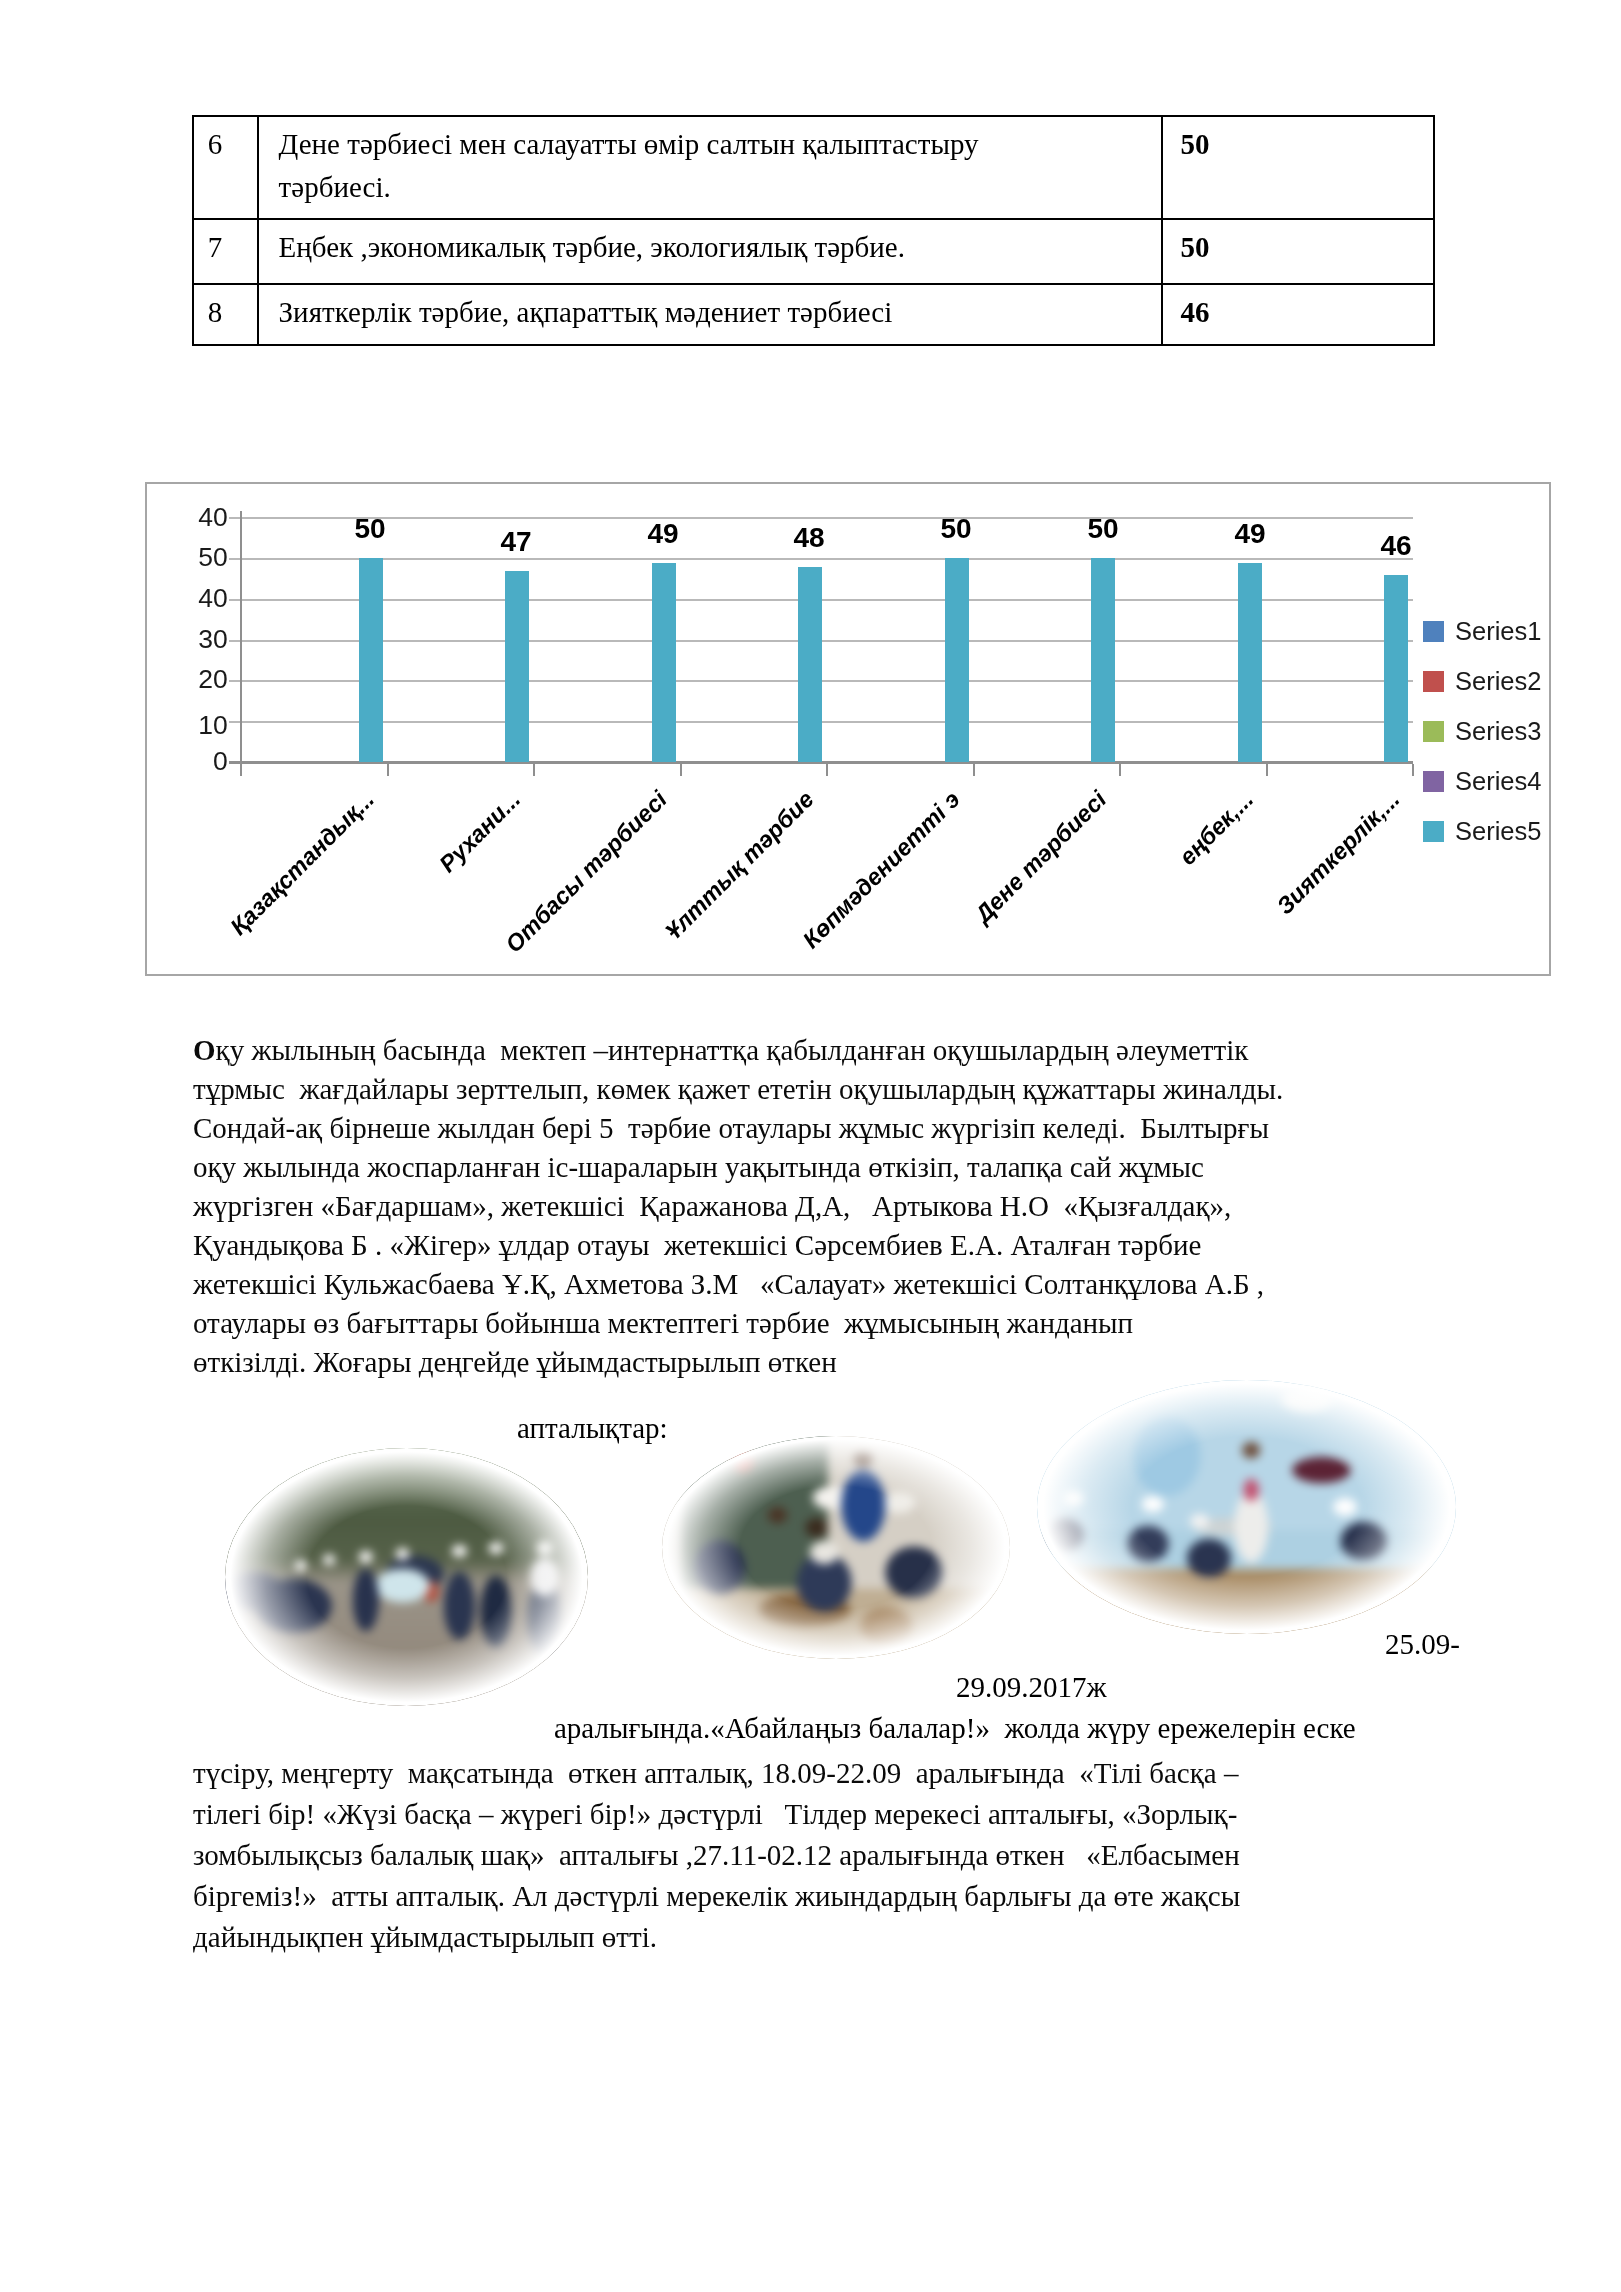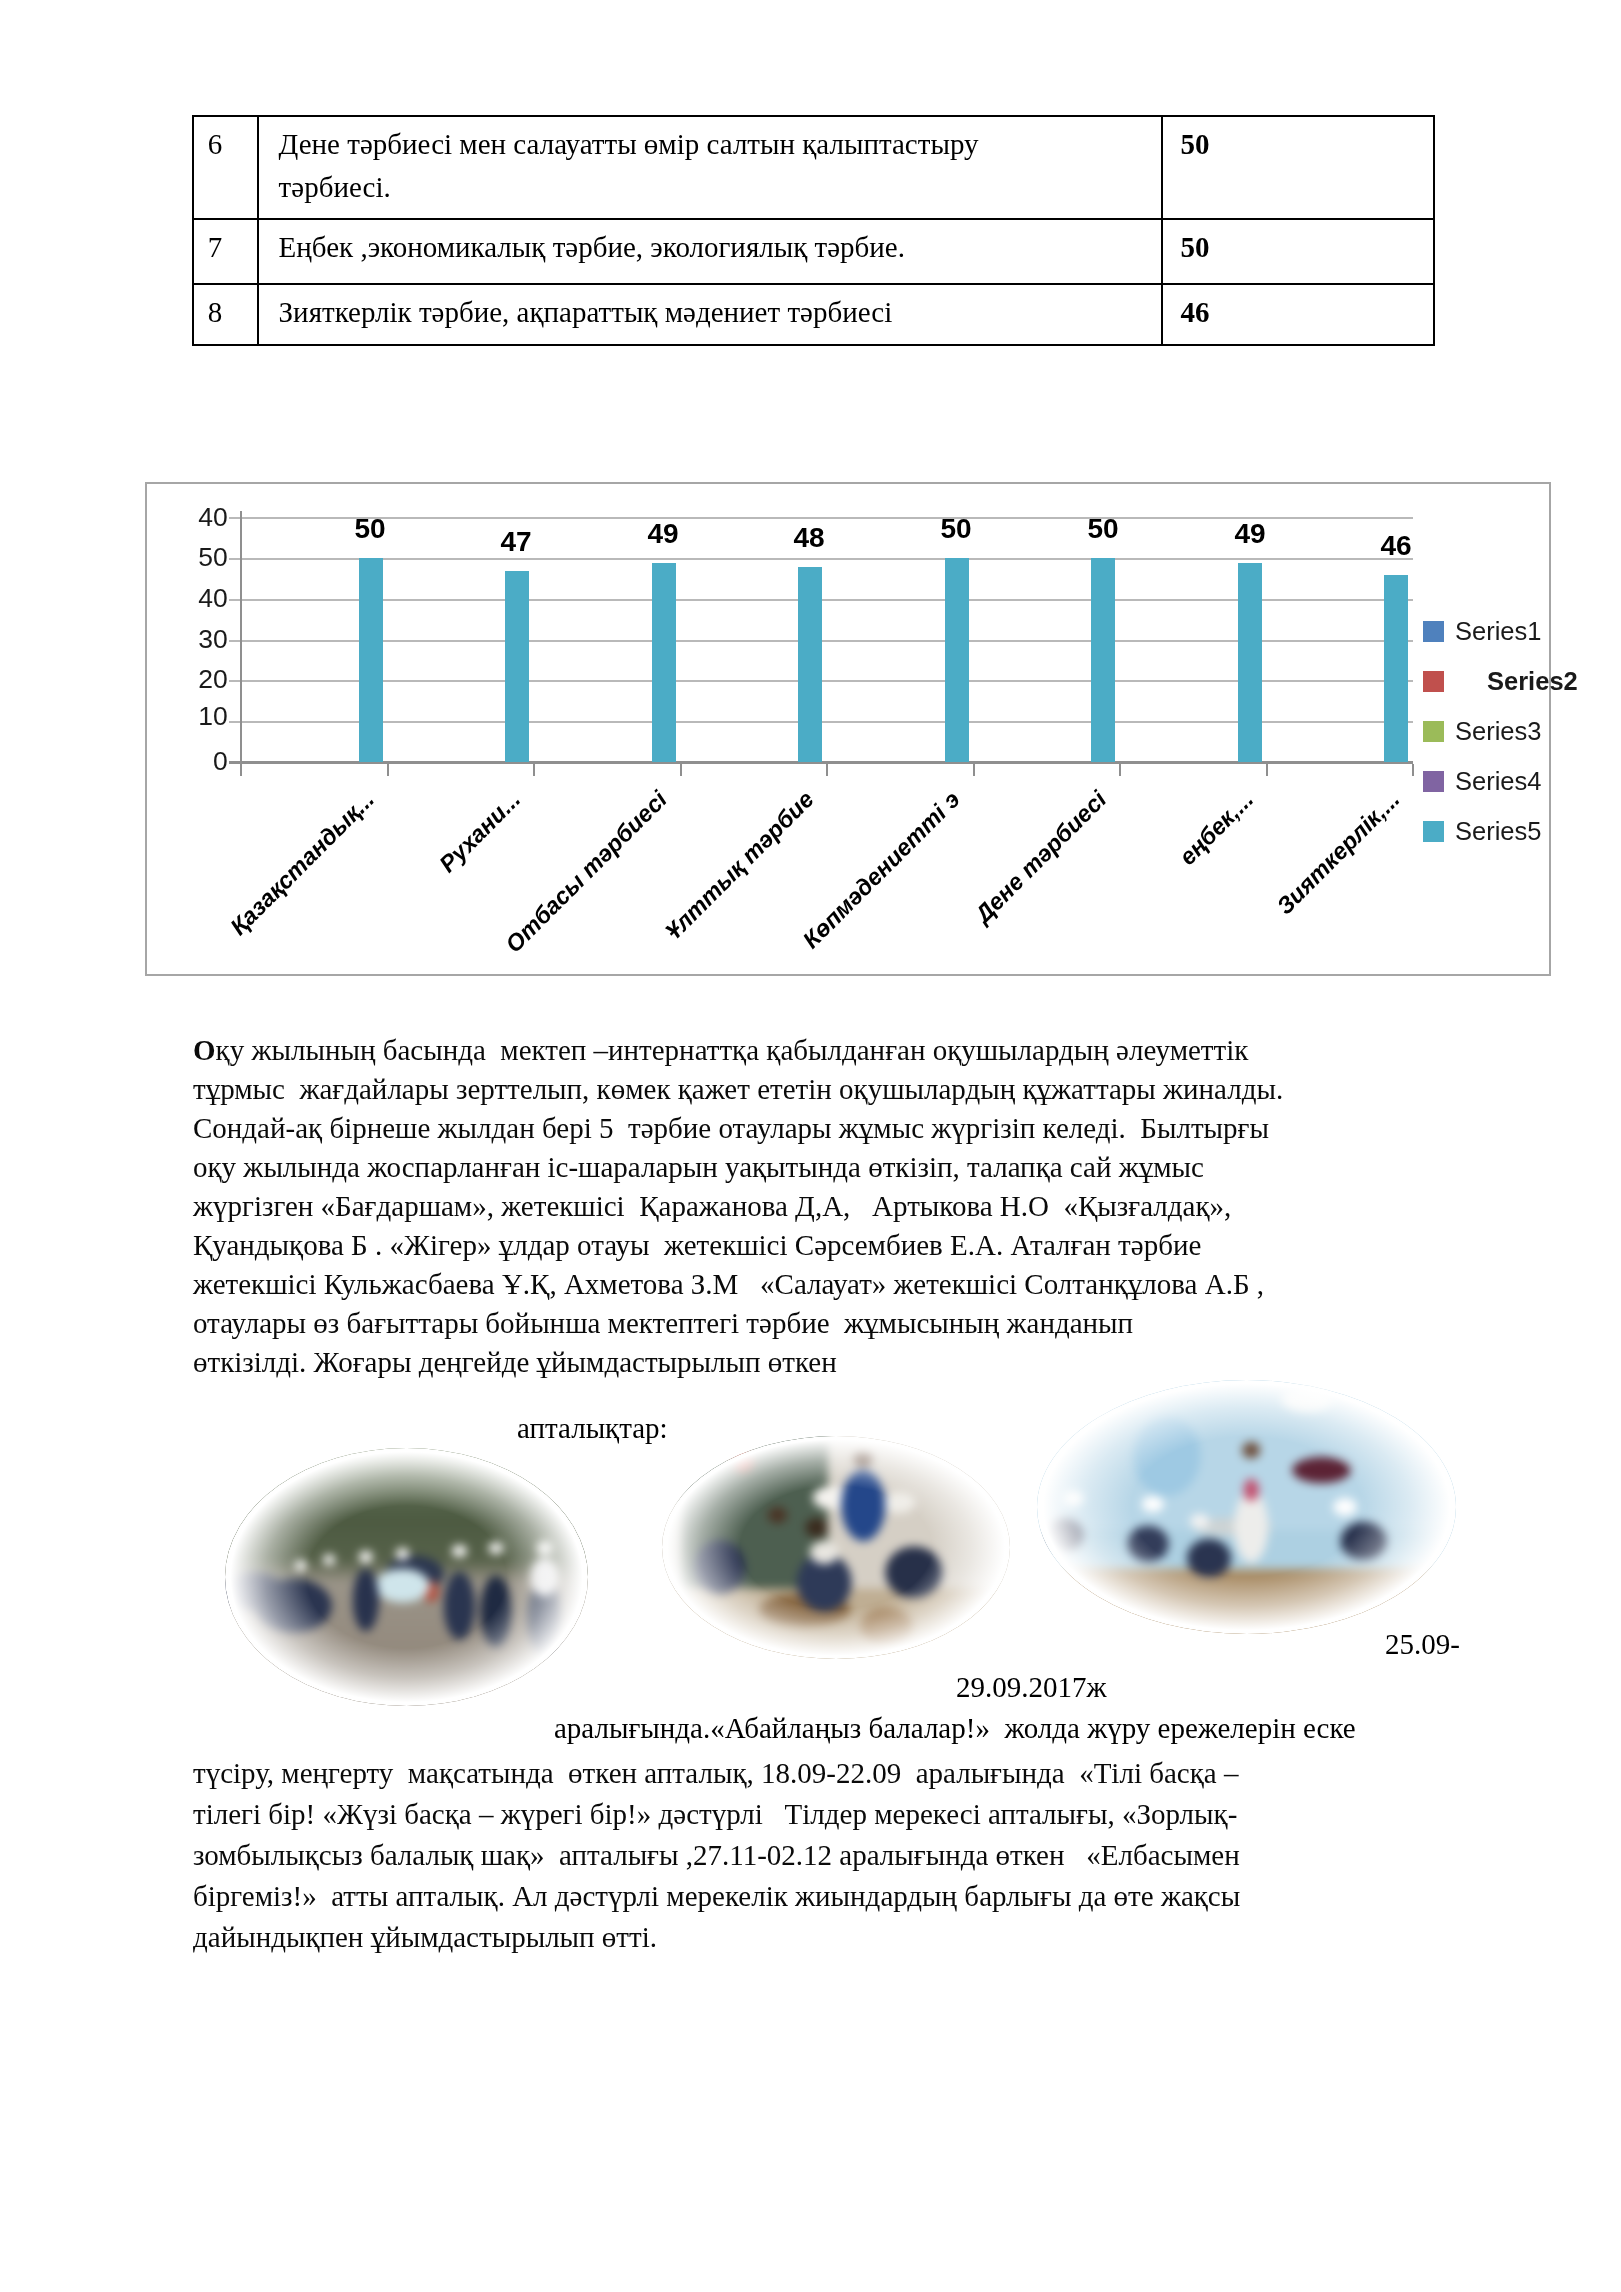--- a/index.html
+++ b/index.html
@@ -136,21 +136,21 @@
           <td class="txt">Зияткерлік тәрбие, ақпараттық мәдениет тәрбиесі</td>
           <td class="val">46</td>
         </tr>
       </tbody>
   </table>
 
   <div id="chart" style="border-color: rgb(166, 166, 166);">
       <div class="grid zero" style="left: 82px; top: 277px; width: 1184px; background: rgb(143, 143, 143);"></div>
       <div class="ylab" style="left: 7.8px; top: 262px;">0</div>
       <div class="grid" style="left: 82px; top: 237px; width: 1184px; background: rgb(185, 185, 185);"></div>
-      <div class="ylab" style="left: 7.8px; top: 217px;">10</div>
+      <div class="ylab" style="left: 7.8px; top: 226px;">10</div>
       <div class="grid" style="left: 82px; top: 196px; width: 1184px; background: rgb(185, 185, 185);"></div>
       <div class="ylab" style="left: 7.8px; top: 180px;">20</div>
       <div class="grid" style="left: 82px; top: 156px; width: 1184px; background: rgb(185, 185, 185);"></div>
       <div class="ylab" style="left: 7.8px; top: 140px;">30</div>
       <div class="grid" style="left: 82px; top: 115px; width: 1184px; background: rgb(185, 185, 185);"></div>
       <div class="ylab" style="left: 7.8px; top: 99px;">40</div>
       <div class="grid" style="left: 82px; top: 74px; width: 1184px; background: rgb(185, 185, 185);"></div>
       <div class="ylab" style="left: 7.8px; top: 58px;">50</div>
       <div class="grid" style="left: 82px; top: 33px; width: 1184px; background: rgb(185, 185, 185);"></div>
       <div class="ylab" style="left: 7.8px; top: 17.6px;">40</div>
@@ -200,21 +200,21 @@
         <span>еңбек,...</span>
       </div>
       <div class="bar" style="left: 1237px; top: 91px; height: 187px; background: rgb(75, 172, 198);"></div>
       <div class="vlab" style="left: 1205px; top: 46px;">46</div>
       <div class="xlabwrap" style="left: 1239px; top: 302px;">
         <span>Зияткерлік,...</span>
       </div>
       <div class="lswatch" style="left: 1276px; top: 137px; background: rgb(79, 129, 189);"></div>
       <div class="llab" style="left: 1308px; top: 133px;">Series1</div>
       <div class="lswatch" style="left: 1276px; top: 187px; background: rgb(192, 80, 77);"></div>
-      <div class="llab" style="left: 1340px; top: 183px; font-weight: bold;">Series2</div>
+      <div class="llab" style="left: 1308px; top: 183px;">Series2</div>
       <div class="lswatch" style="left: 1276px; top: 237px; background: rgb(155, 187, 89);"></div>
       <div class="llab" style="left: 1308px; top: 233px;">Series3</div>
       <div class="lswatch" style="left: 1276px; top: 287px; background: rgb(128, 100, 162);"></div>
       <div class="llab" style="left: 1308px; top: 283px;">Series4</div>
       <div class="lswatch" style="left: 1276px; top: 337px; background: rgb(75, 172, 198);"></div>
       <div class="llab" style="left: 1308px; top: 333px;">Series5</div>
     </div>
 
   <div class="para">
       <div class="pline"><span class="lead">О</span>қу жылының басында  мектеп –интернаттқа қабылданған оқушылардың әлеуметтік</div>

